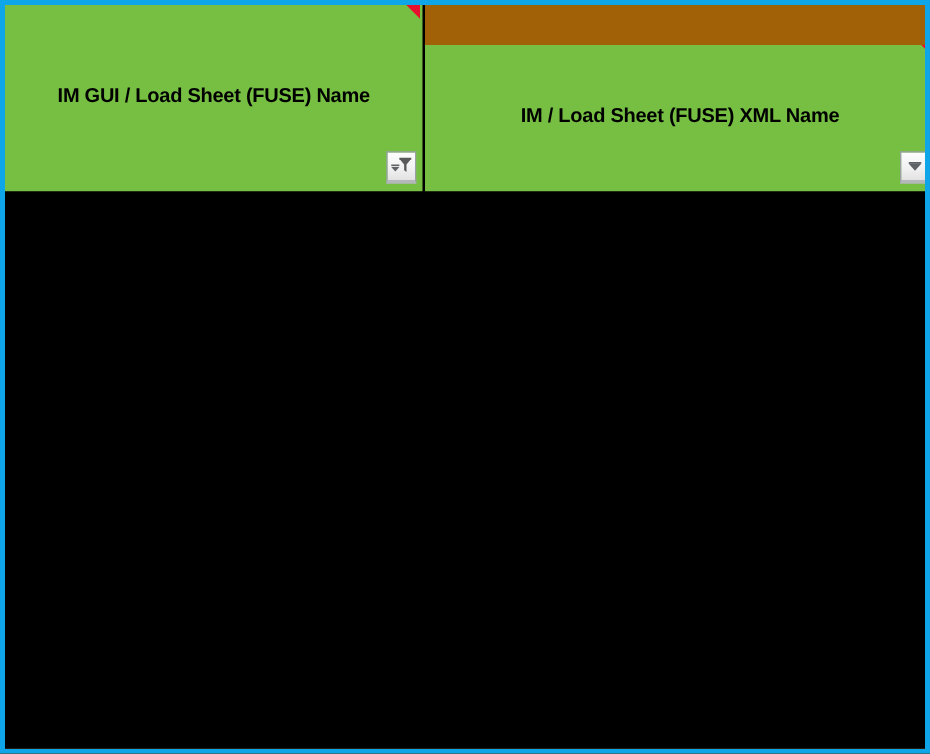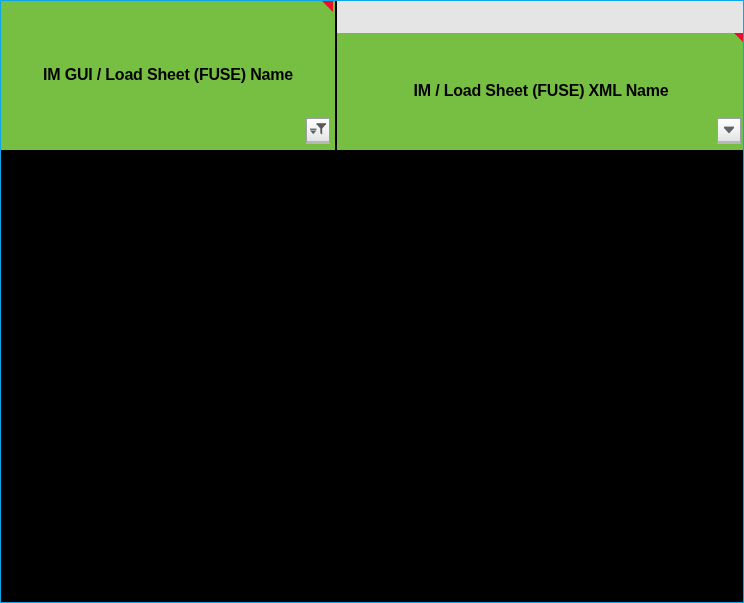--- a/index.html
+++ b/index.html
@@ -9,23 +9,23 @@
     background: #000000;
   }
   body {
     font-family: "Liberation Sans", sans-serif;
   }
 
   .sheet {
     position: relative;
     width: 744px;
     height: 603px;
-    background: #e5e5e5;
+    background: #a16207;
     box-sizing: border-box;
-    border: 1px solid #0ea5e9;
+    border: 4px solid #0ea5e9;
     overflow: hidden;
   }
 
   
   .header-row {
     position: absolute;
     left: 0;
     top: 0;
     width: 744px;
     height: 152px;

